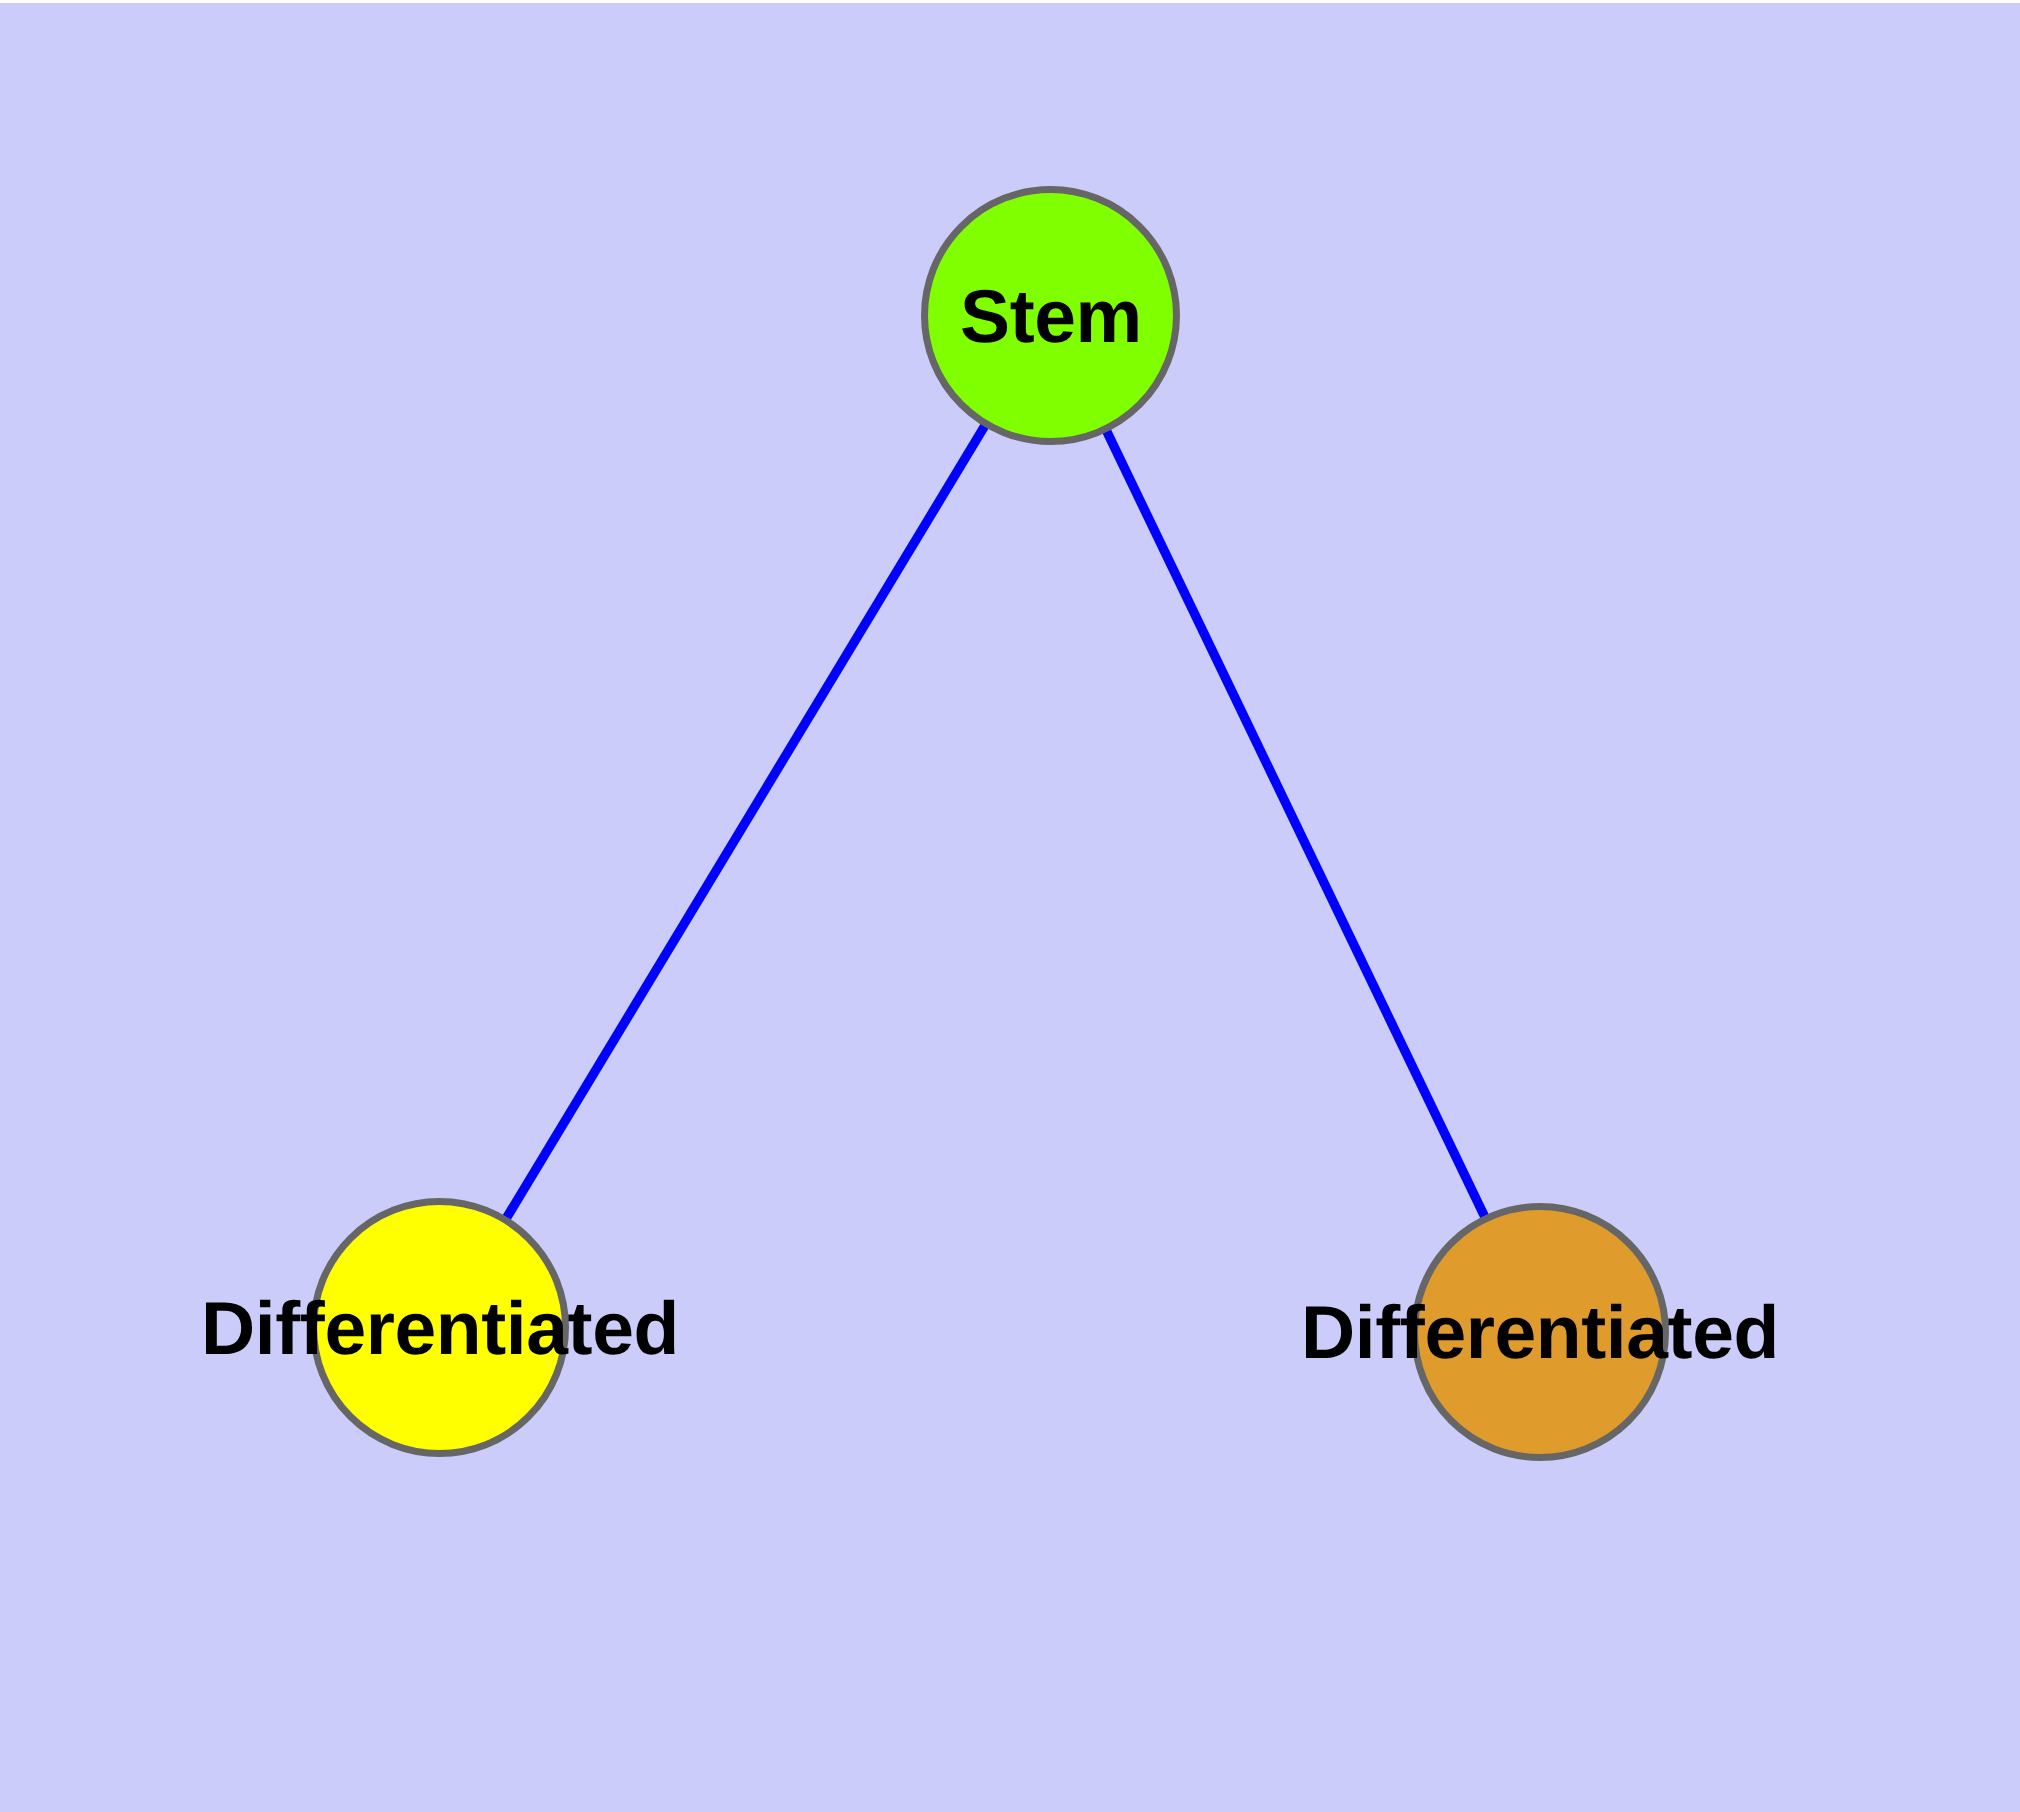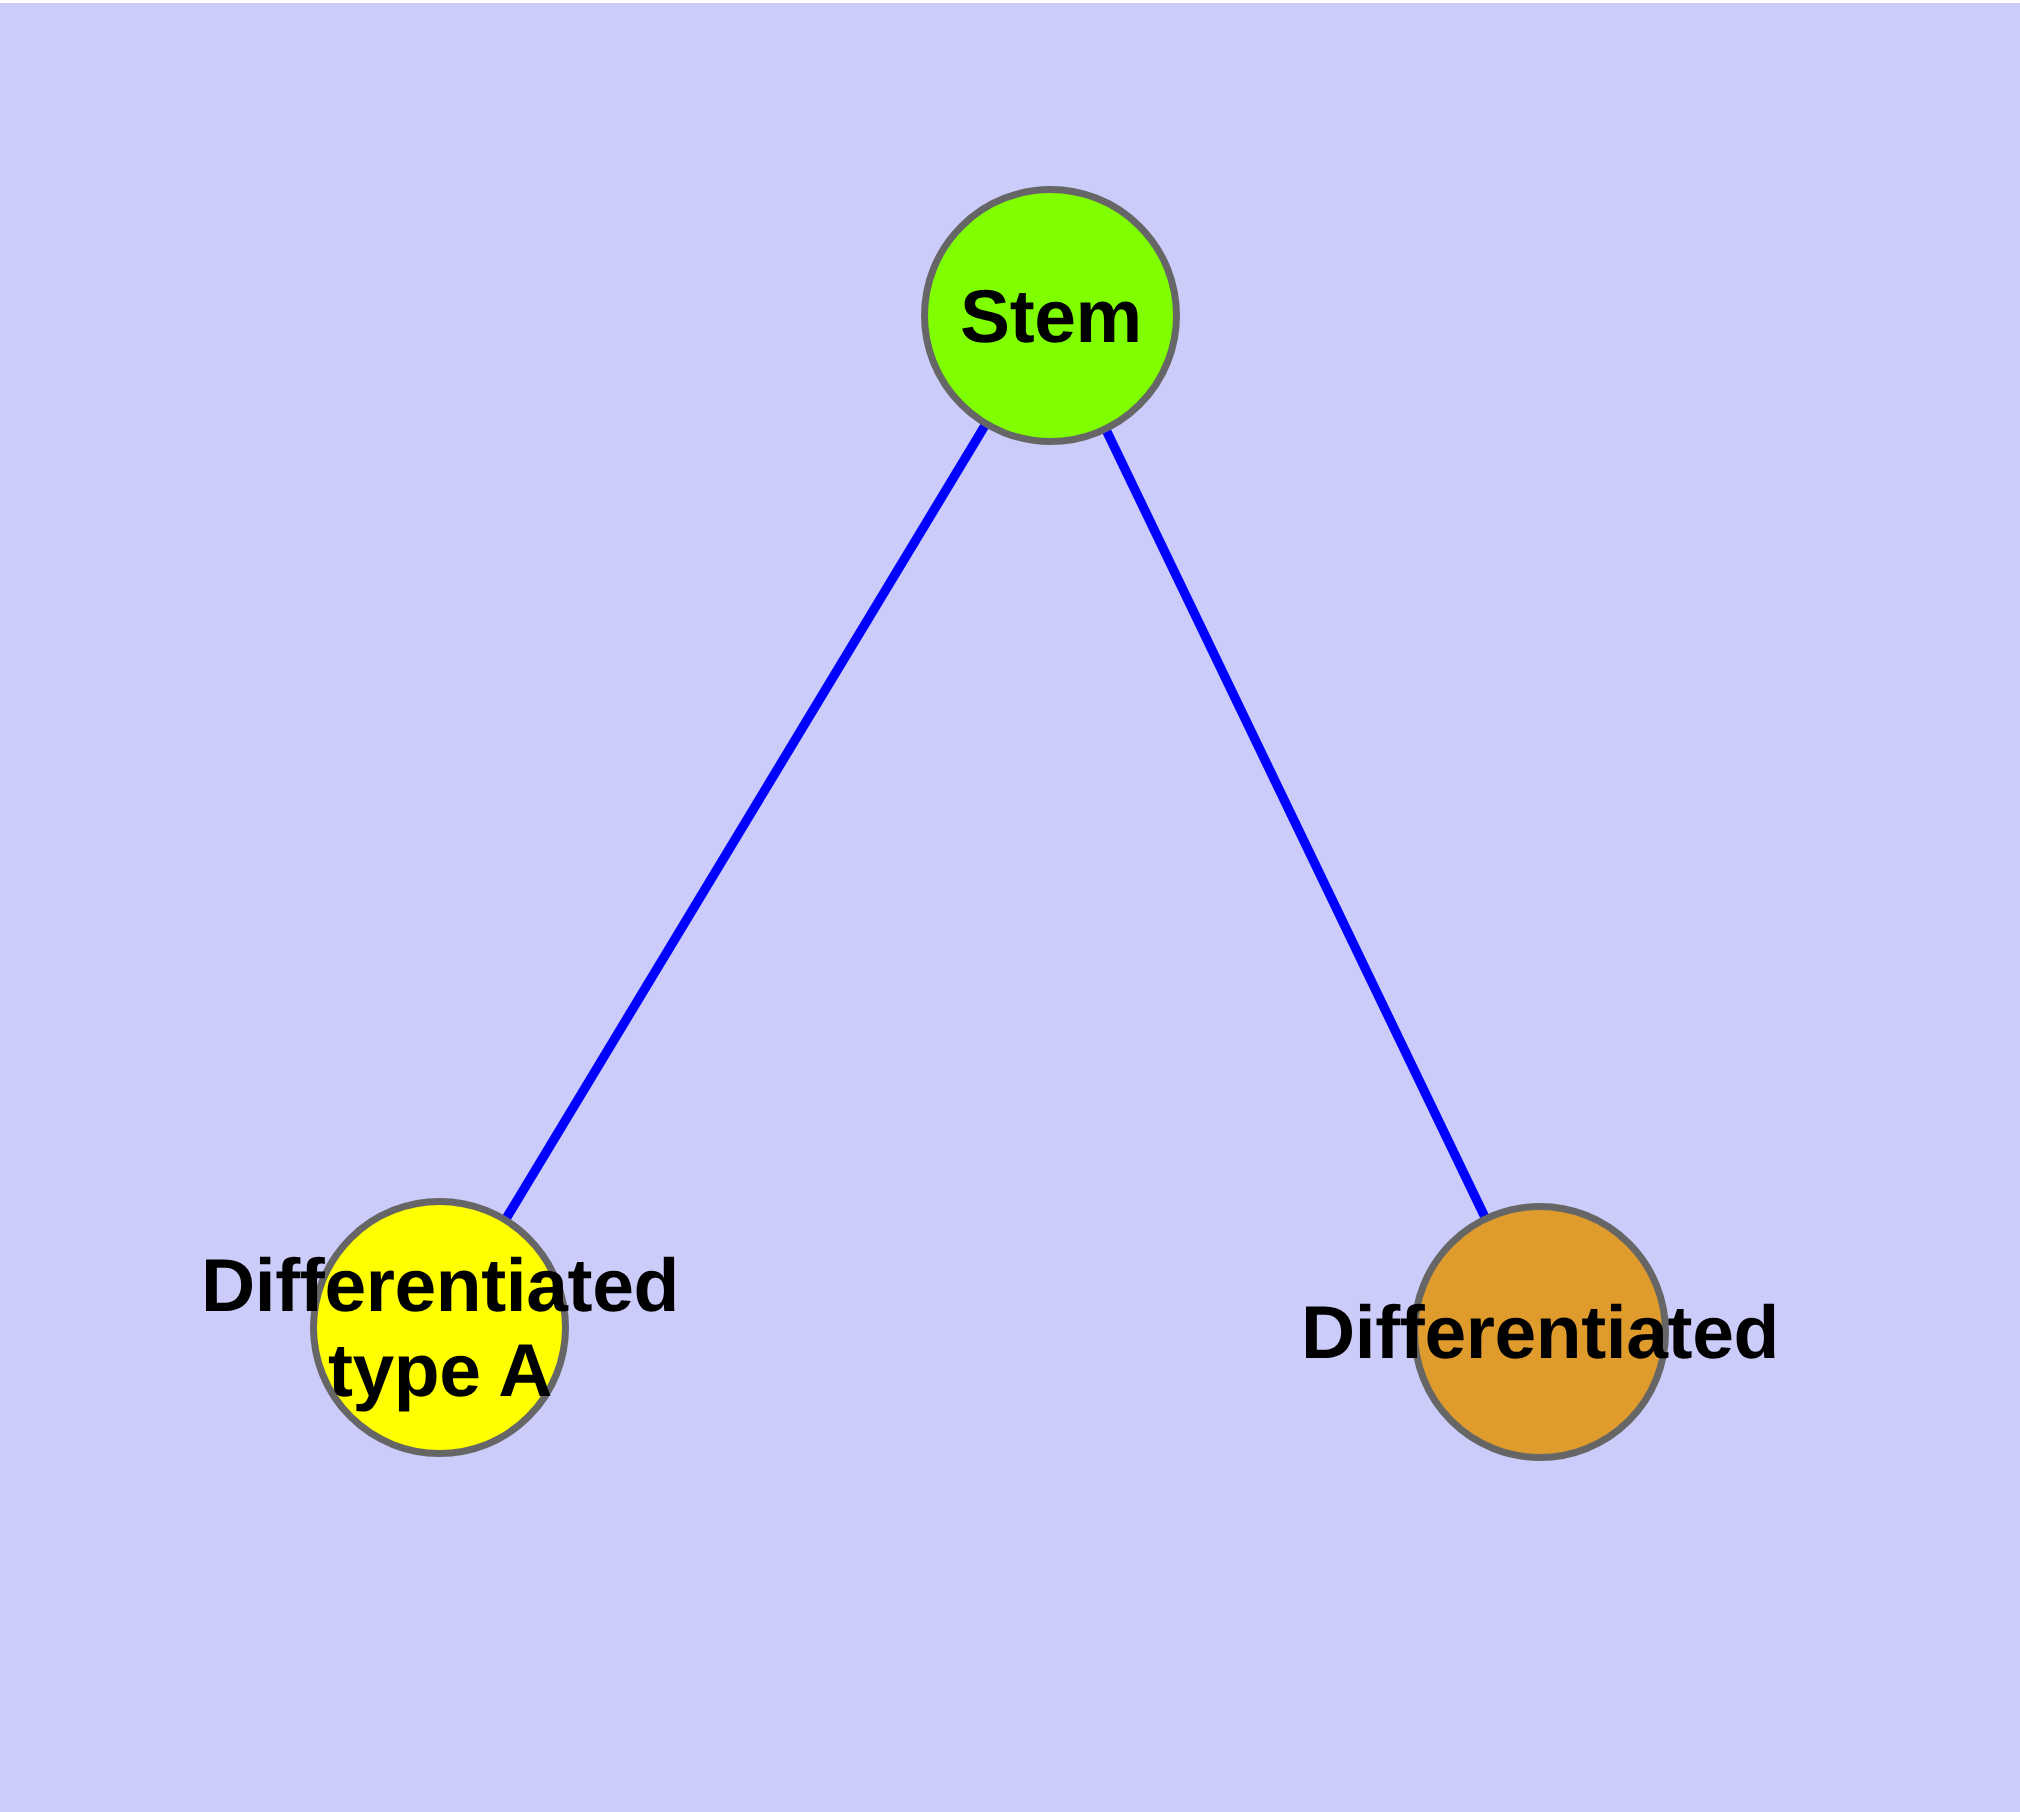--- a/index.html
+++ b/index.html
@@ -97,21 +97,20 @@
       <div class="graph-node" style="left:921px; top:183px; width:259px; height:259px; background:#7fff00;">
       </div>
       <div class="node-label" style="left:1051px; top:313px;">
         <span class="label-line">Stem</span>
       </div>
 
       <div class="graph-node" style="left:310px; top:1195px; width:259px; height:259px; background:#ffff00;">
       </div>
       <div class="node-label" style="left:440px; top:1325px;">
         <span class="label-line">Differentiated</span>
-        <span class="label-line">type A</span>
       </div>
 
       <div class="graph-node" style="left:1411px; top:1200px; width:258px; height:258px; background:#e09b2d;">
       </div>
       <div class="node-label" style="left:1540px; top:1329px;">
         <span class="label-line">Differentiated</span>
       </div>
 
     </div>
   </div>

